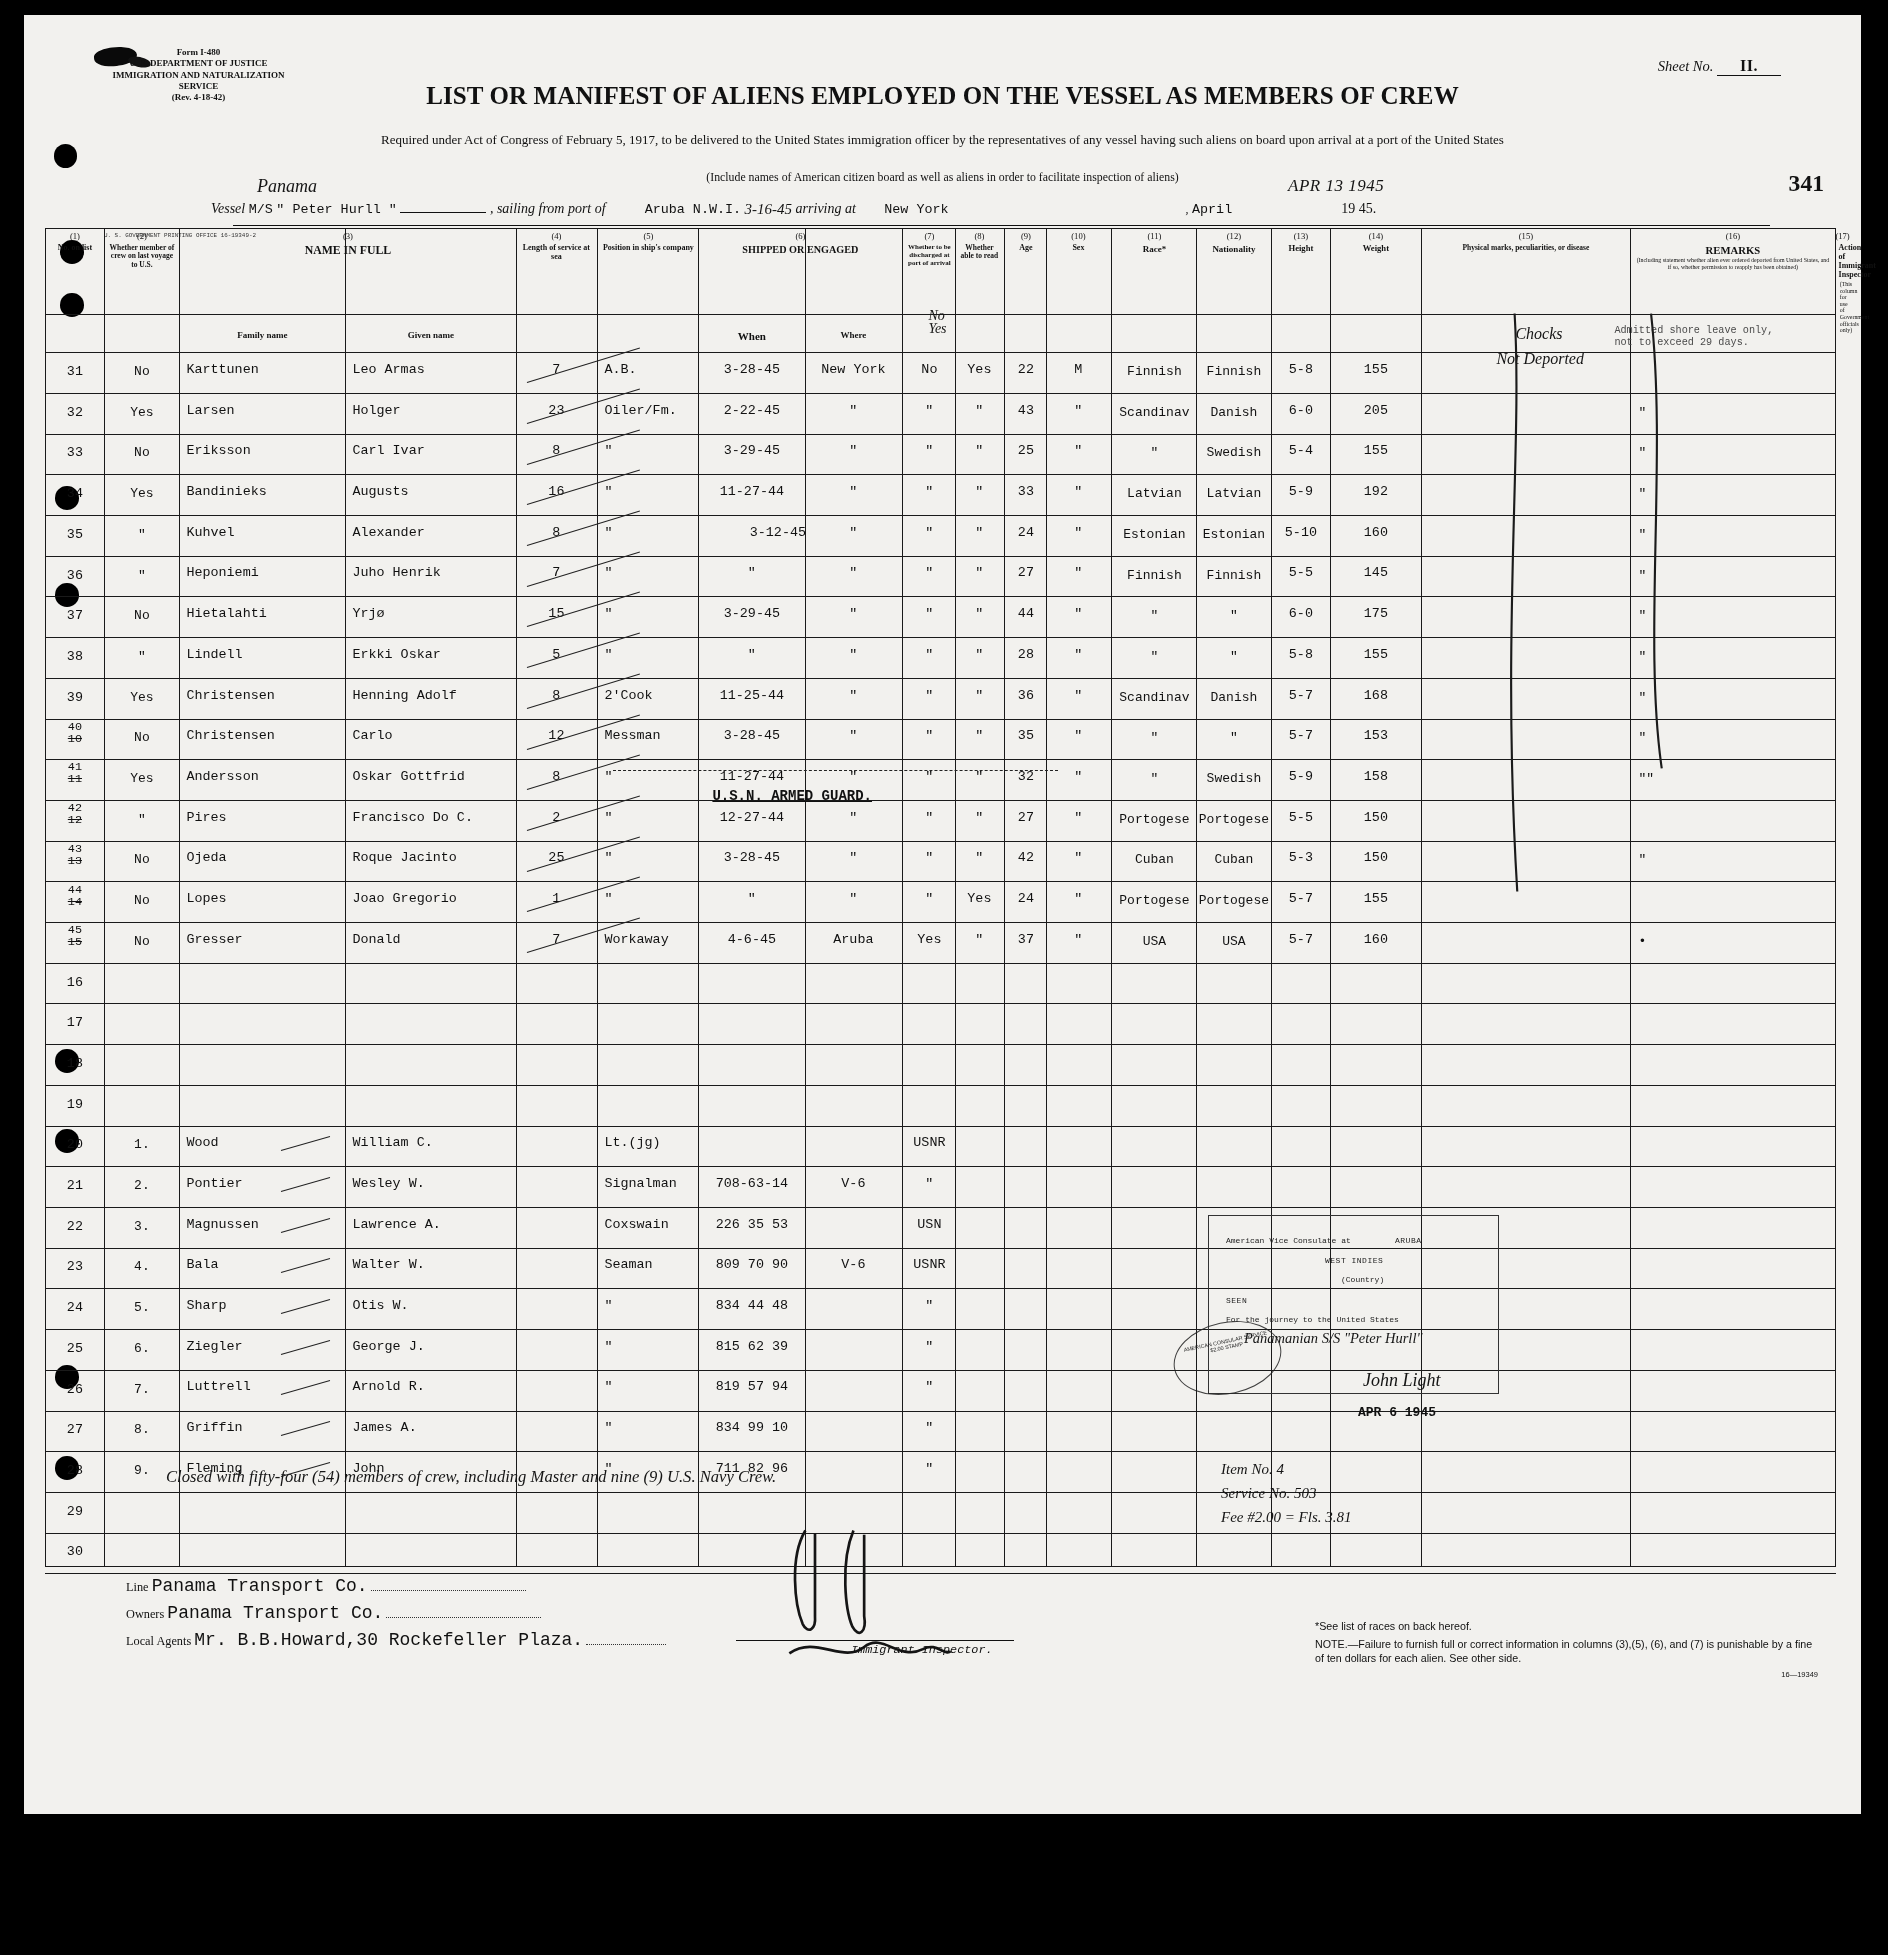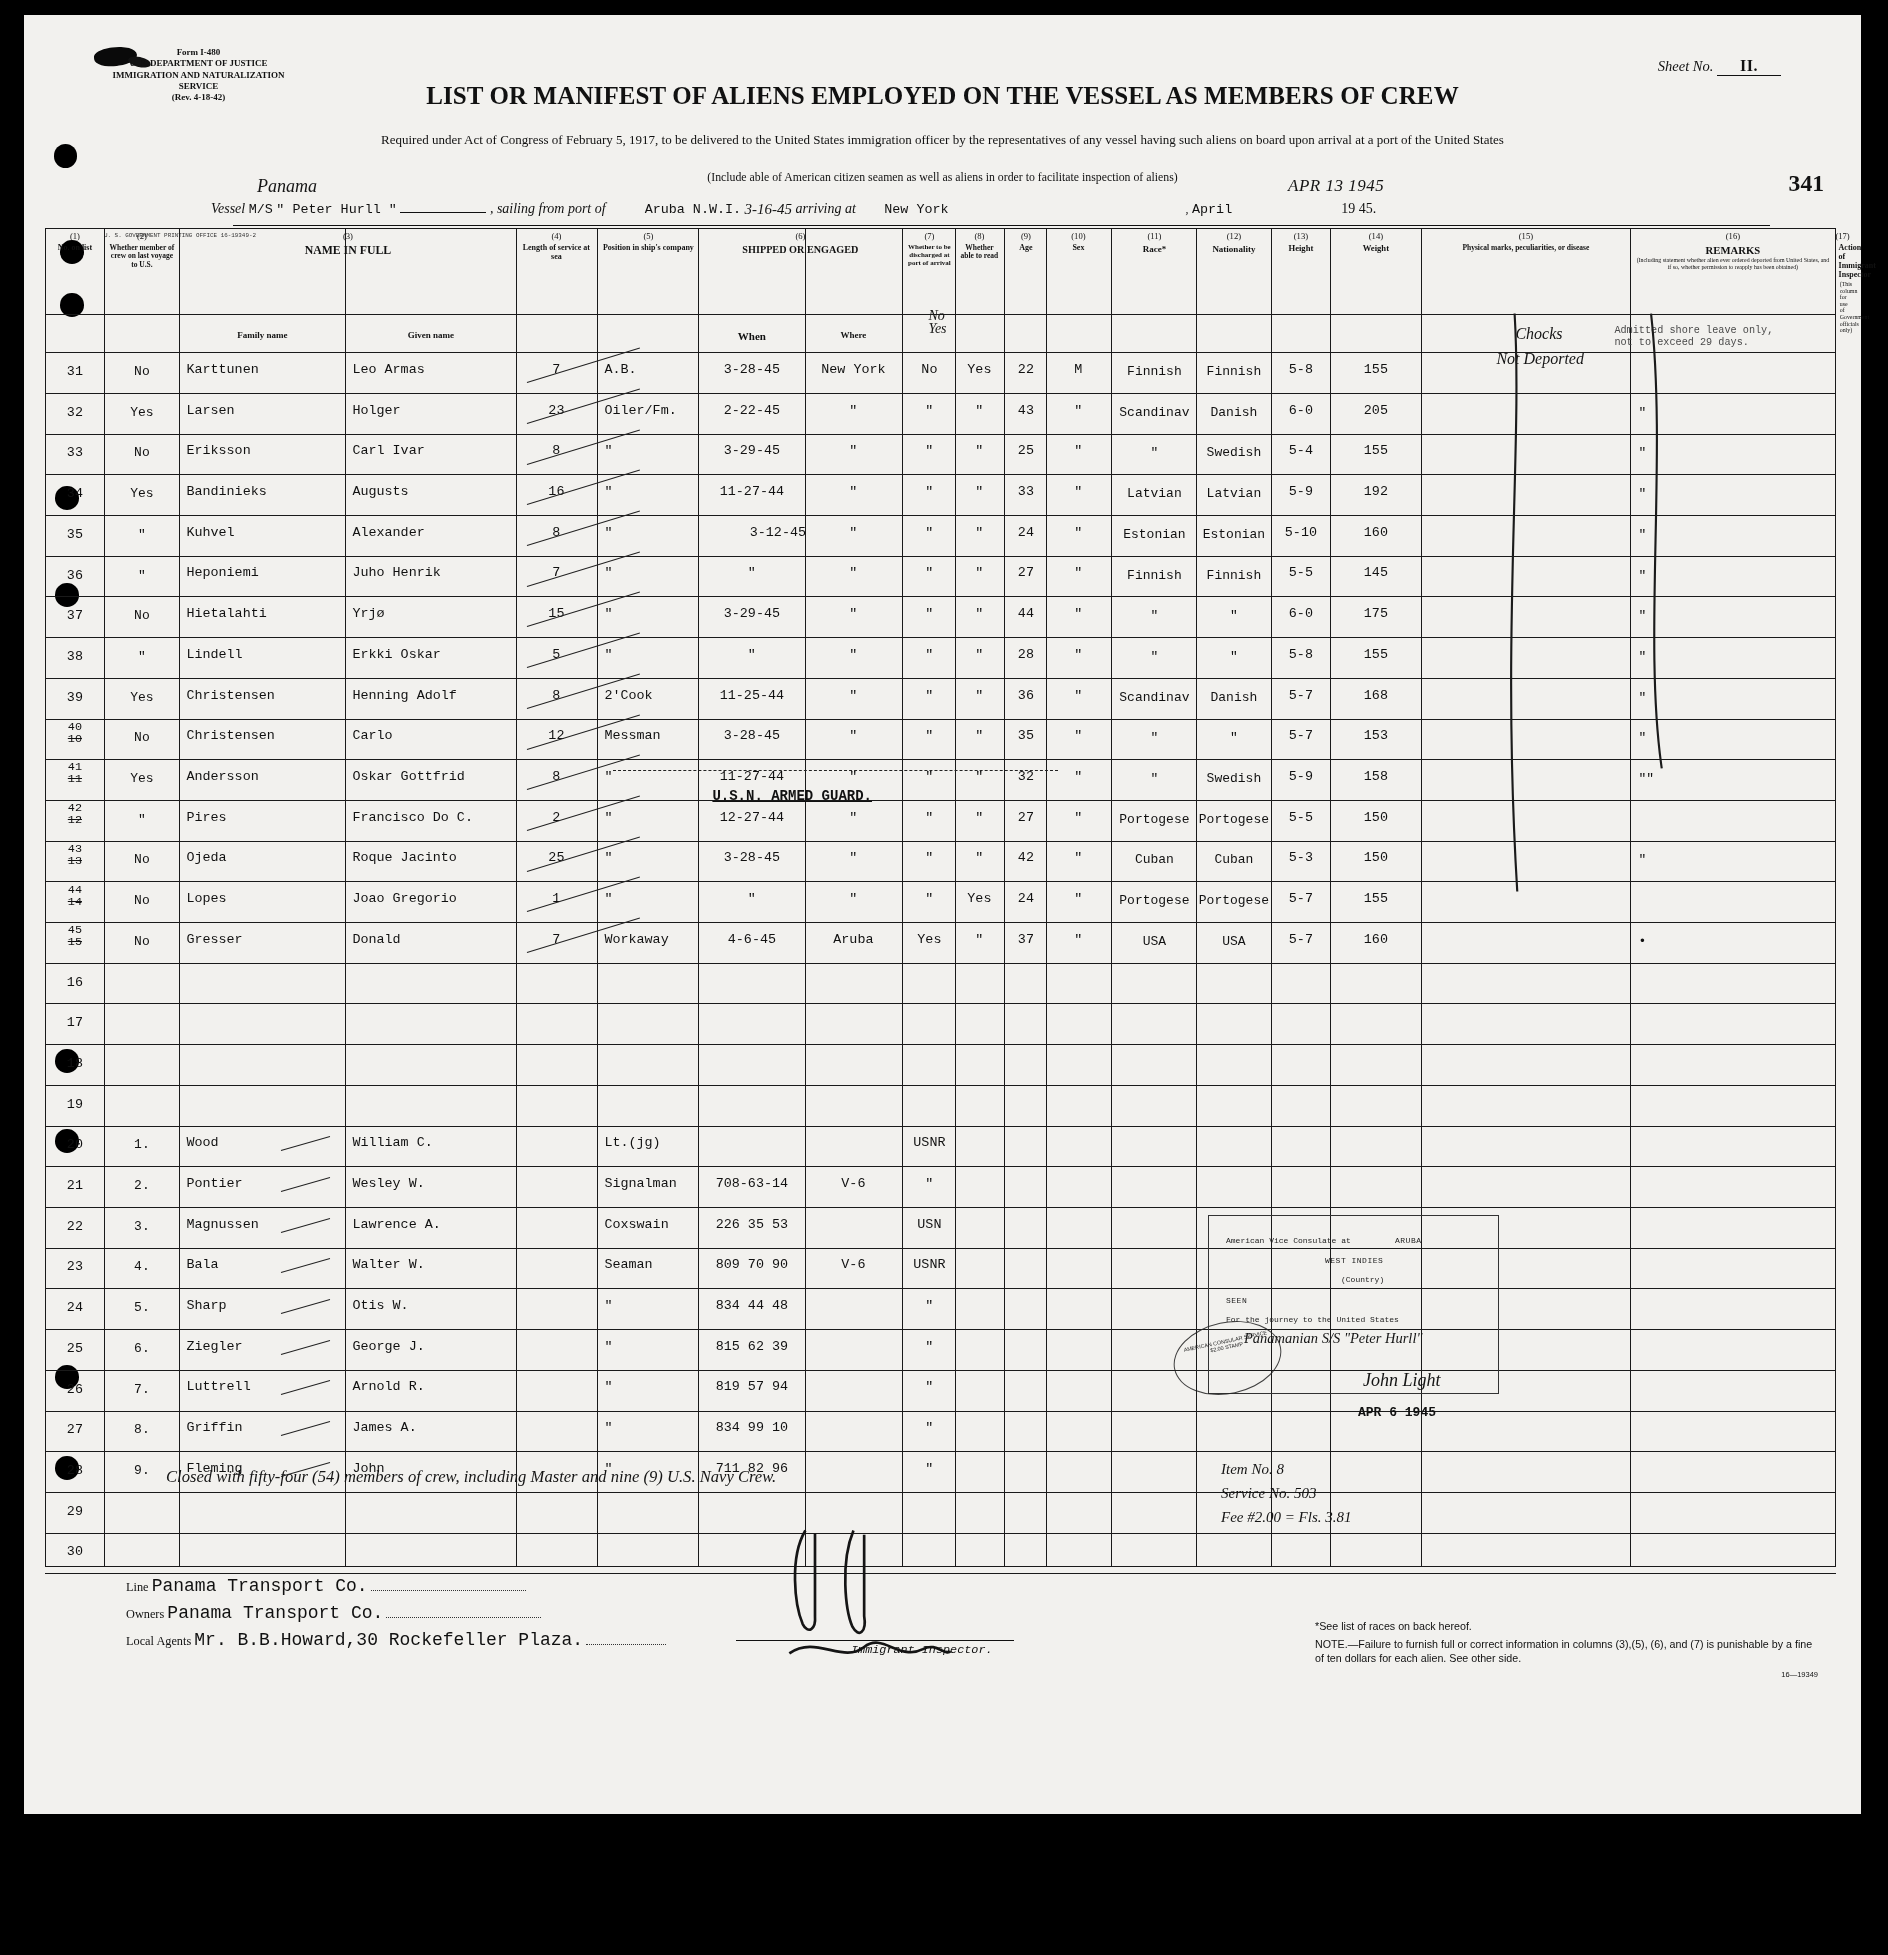--- a/index.html
+++ b/index.html
@@ -65,21 +65,21 @@
     <div>(Rev. 4-18-42)</div>
   </div>
 
   <div class="sheetno">
     <span>Sheet No.</span>
     <span class="sheetline"><b>II.</b></span>
   </div>
 
   <div class="title">LIST OR MANIFEST OF ALIENS EMPLOYED ON THE VESSEL AS MEMBERS OF CREW</div>
   <div class="sub1">Required under Act of Congress of February 5, 1917, to be delivered to the United States immigration officer by the representatives of any vessel having such aliens on board upon arrival at a port of the United States</div>
-  <div class="sub2">(Include able of American citizen seamen as well as aliens in order to facilitate inspection of aliens)</div>
+  <div class="sub2">(Include names of American citizen board as well as aliens in order to facilitate inspection of aliens)</div>
   <div class="bignum">341</div>
 
   <div class="pen" style="left:233px;top:161px;font-size:18px;">Panama</div>
 
   <div class="vesselline">
     <span class="lbl">Vessel</span>
     <span class="tw">M/S</span>
     <span class="tw">" Peter Hurll "</span>
     <span style="display:inline-block;width:86px;border-bottom:1.1px solid #111;"></span>
     <span class="lbl">, sailing from port of</span>
@@ -620,21 +620,21 @@
   <div class="stamptxt" style="left:1371px;top:1221px;letter-spacing:0.5px;">ARUBA</div>
   <div class="stamptxt" style="left:1301px;top:1241px;letter-spacing:0.5px;">WEST INDIES</div>
   <div class="stamptxt" style="left:1317px;top:1260px;">(Country)</div>
   <div class="stamptxt" style="left:1202px;top:1281px;letter-spacing:0.5px;">SEEN</div>
   <div class="stamptxt" style="left:1202px;top:1300px;">For the journey to the United States</div>
   <div class="pen" style="left:1220px;top:1315px;font-size:14.5px;">Panamanian S/S "Peter Hurll"</div>
   <div class="pen" style="left:1339px;top:1355px;font-size:18px;">John Light</div>
   <div class="mono" style="position:absolute;left:1334px;top:1390px;font-size:13px;font-weight:bold;">APR 6 1945</div>
   <div class="roundstamp"></div>
   <div style="position:absolute;left:1159px;top:1323px;width:86px;font-size:5.4px;text-align:center;line-height:1.15;color:#222;transform:rotate(-12deg);font-family:'Liberation Sans',sans-serif;">AMERICAN CONSULAR SERVICE $2.00 STAMP</div>
-  <div class="pen" style="left:1197px;top:1446px;font-size:15px;">Item No. 8</div>
+  <div class="pen" style="left:1197px;top:1446px;font-size:15px;">Item No. 4</div>
   <div class="pen" style="left:1197px;top:1470px;font-size:15px;">Service No. 503</div>
   <div class="pen" style="left:1197px;top:1494px;font-size:15px;">Fee #2.00 = Fls. 3.81</div>
 
   <svg style="position:absolute;left:760px;top:1510px;" width="171" height="150" viewBox="0 0 320 280">
     <path d="M40 10 C 10 60, 20 150, 35 185 C 45 205, 60 195, 58 170 L58 15" stroke="#151515" stroke-width="5" fill="none"></path>
     <path d="M130 10 C 105 70, 115 160, 128 190 C 140 212, 155 200, 150 170 L150 18" stroke="#151515" stroke-width="5" fill="none"></path>
     <path d="M10 240 C 60 205, 110 260, 150 228 C 185 200, 215 255, 260 232 C 285 218, 300 245, 312 236" stroke="#151515" stroke-width="5" fill="none"></path>
   </svg>
 
   <div class="fline" style="left:102px;top:1561px;">

